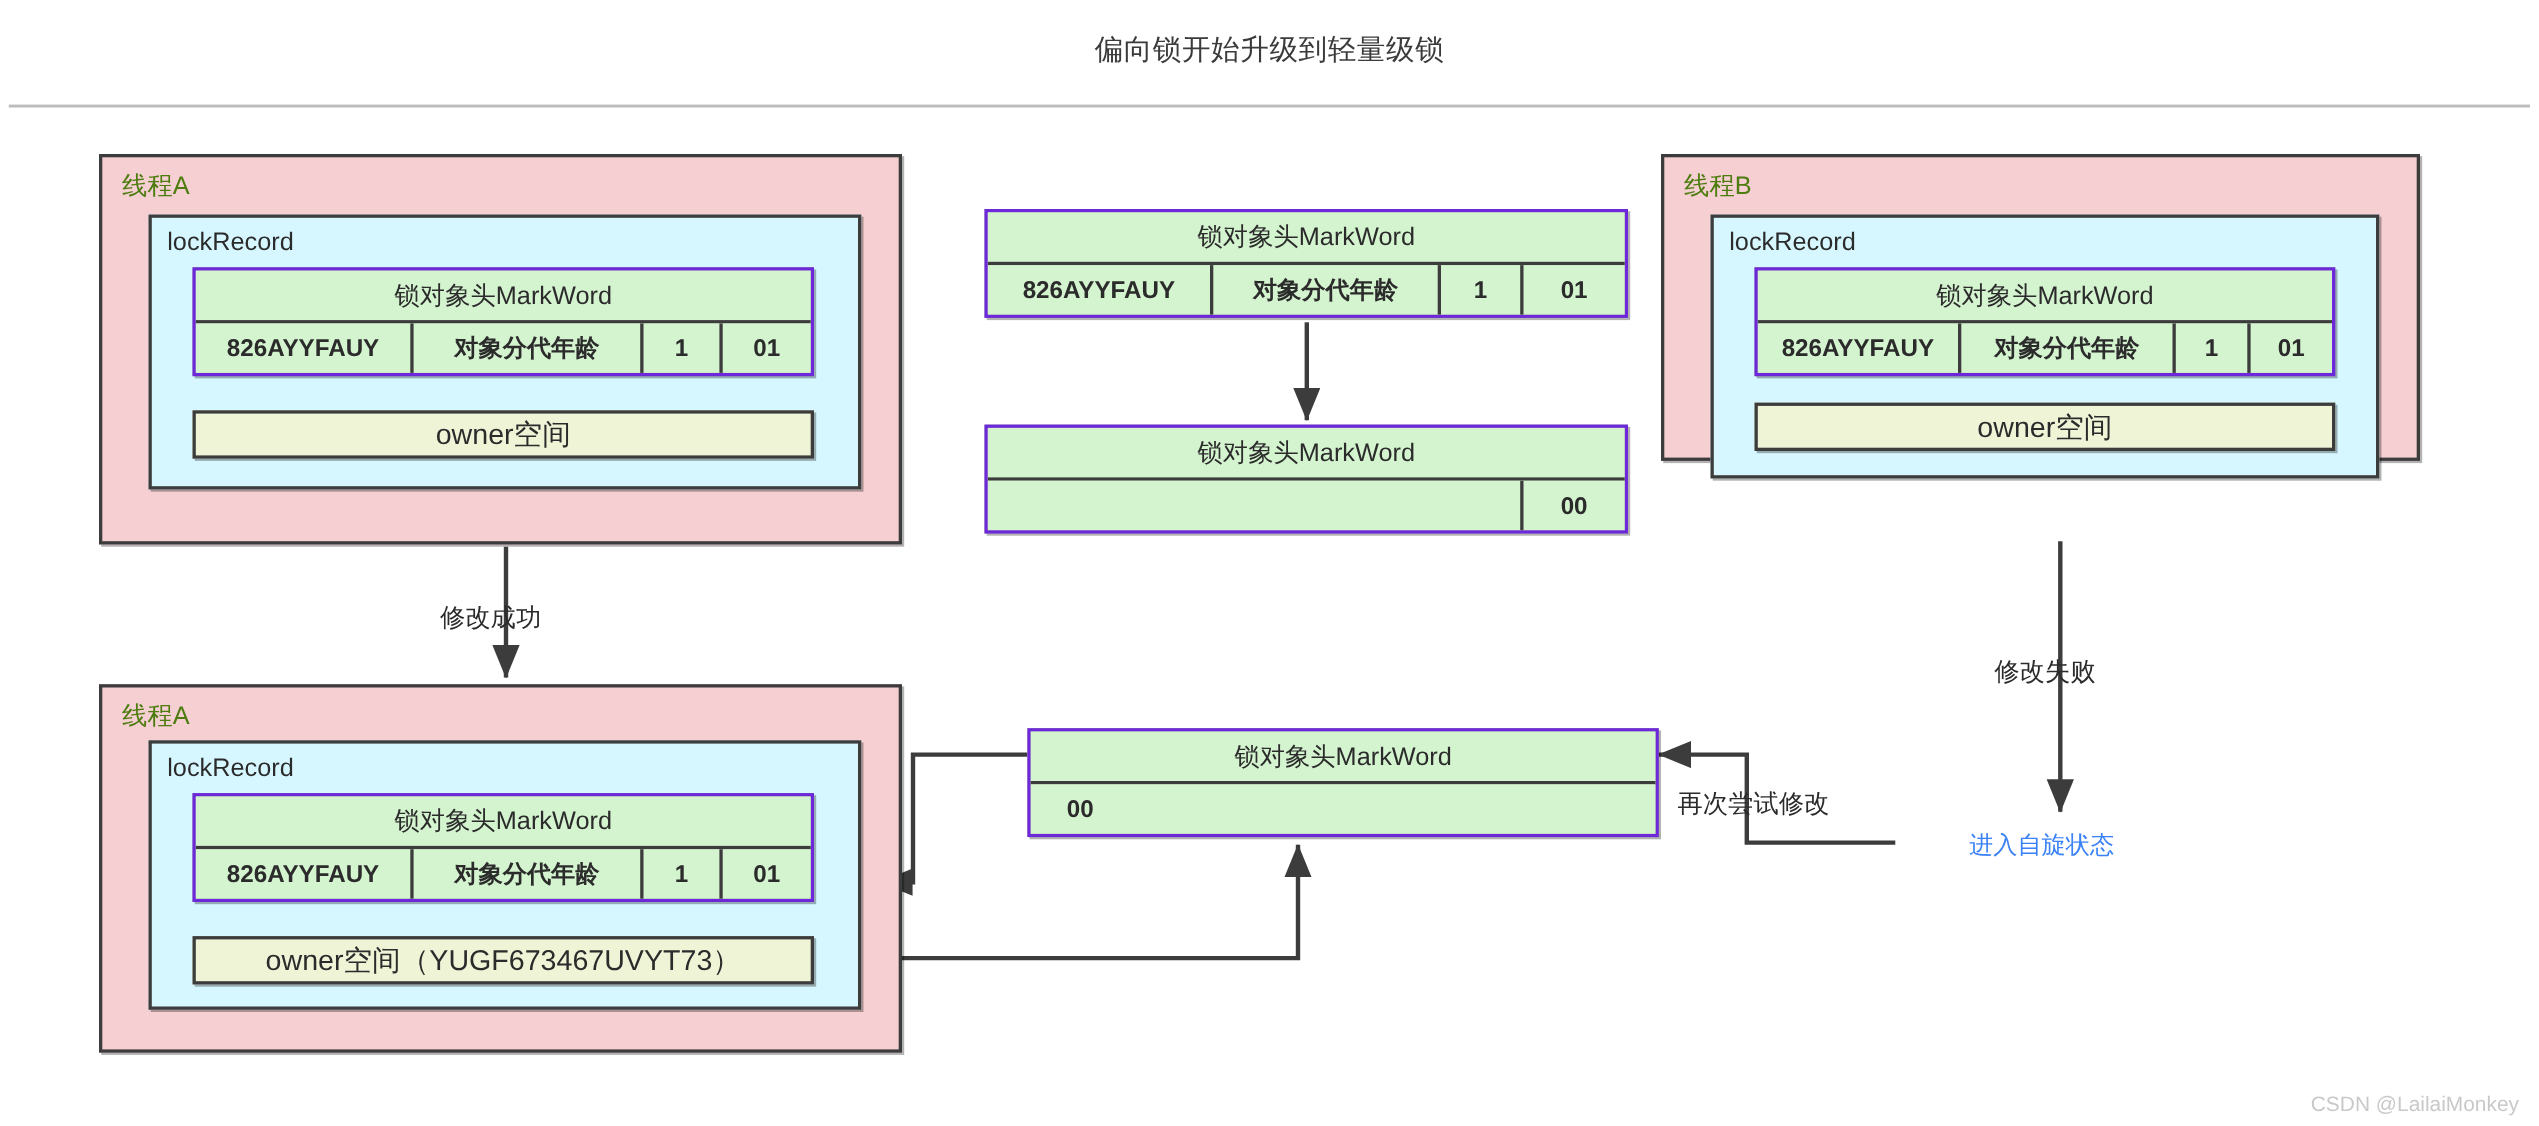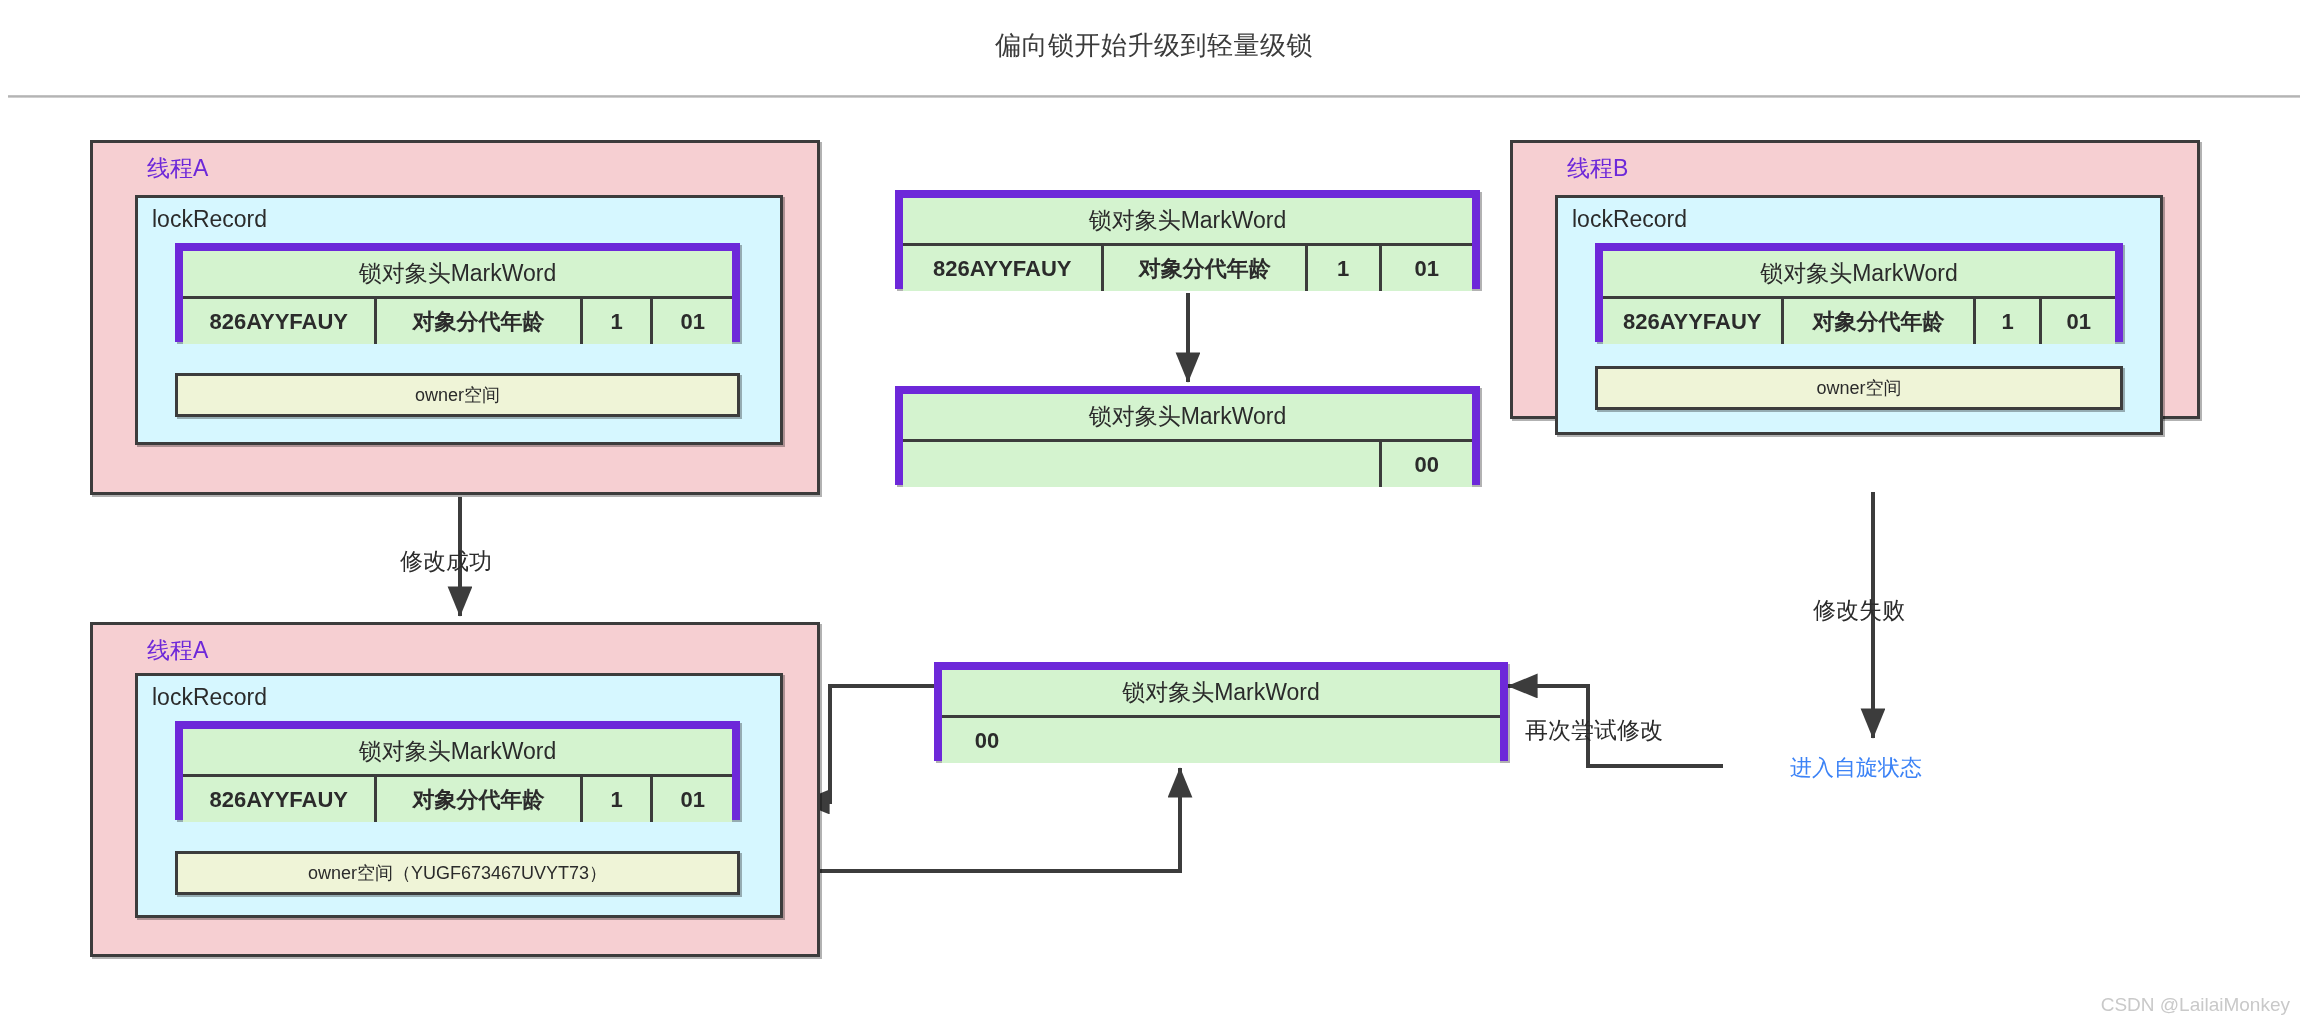--- a/index.html
+++ b/index.html
@@ -39,42 +39,41 @@
   .thread-box {
     position: absolute;
     background: #f6cfd2;
     border: 3px solid #3c3c3c;
     box-shadow: 2px 2px 0 rgba(0,0,0,.30);
   }
   .thread-label {
     position: absolute;
     left: 18px; top: 10px;
     font-size: 23px;
-    color: #6d28d9;
-    white-space: nowrap;
-    margin-left: 36px;
+    color: #4d7c0f;
+    white-space: nowrap;
   }
   .lockrecord-box {
     position: absolute;
     background: #d6f7ff;
     border: 3px solid #3c3c3c;
     box-shadow: 2px 2px 0 rgba(0,0,0,.30);
   }
   .lockrecord-label {
     position: absolute;
     left: 14px; top: 8px;
     font-size: 23px;
     color: #2b2b2b;
     white-space: nowrap;
   }
 
   
   .markword {
     position: absolute;
-    border: 8px solid #6d28d9;
+    border: 3px solid #6d28d9;
     background: #a3a3a3;
     box-shadow: 2px 2px 0 rgba(0,0,0,.30);
   }
   .mw-head {
     height: 48px;
     border-bottom: 3px solid #3c3c3c;
     display: flex;
     align-items: center;
     justify-content: center;
     font-size: 23px;
@@ -102,21 +101,21 @@
 
   
   .owner-box {
     position: absolute;
     background: #eff4d7;
     border: 3px solid #3c3c3c;
     box-shadow: 2px 2px 0 rgba(0,0,0,.30);
     display: flex;
     align-items: center;
     justify-content: center;
-    font-size: 18px;
+    font-size: 26px;
     color: #2b2b2b;
     white-space: nowrap;
   }
 
   
   .conn-svg {
     position: absolute;
     left: 0; top: 0;
     width: 2308px; height: 1024px;
     pointer-events: none;

